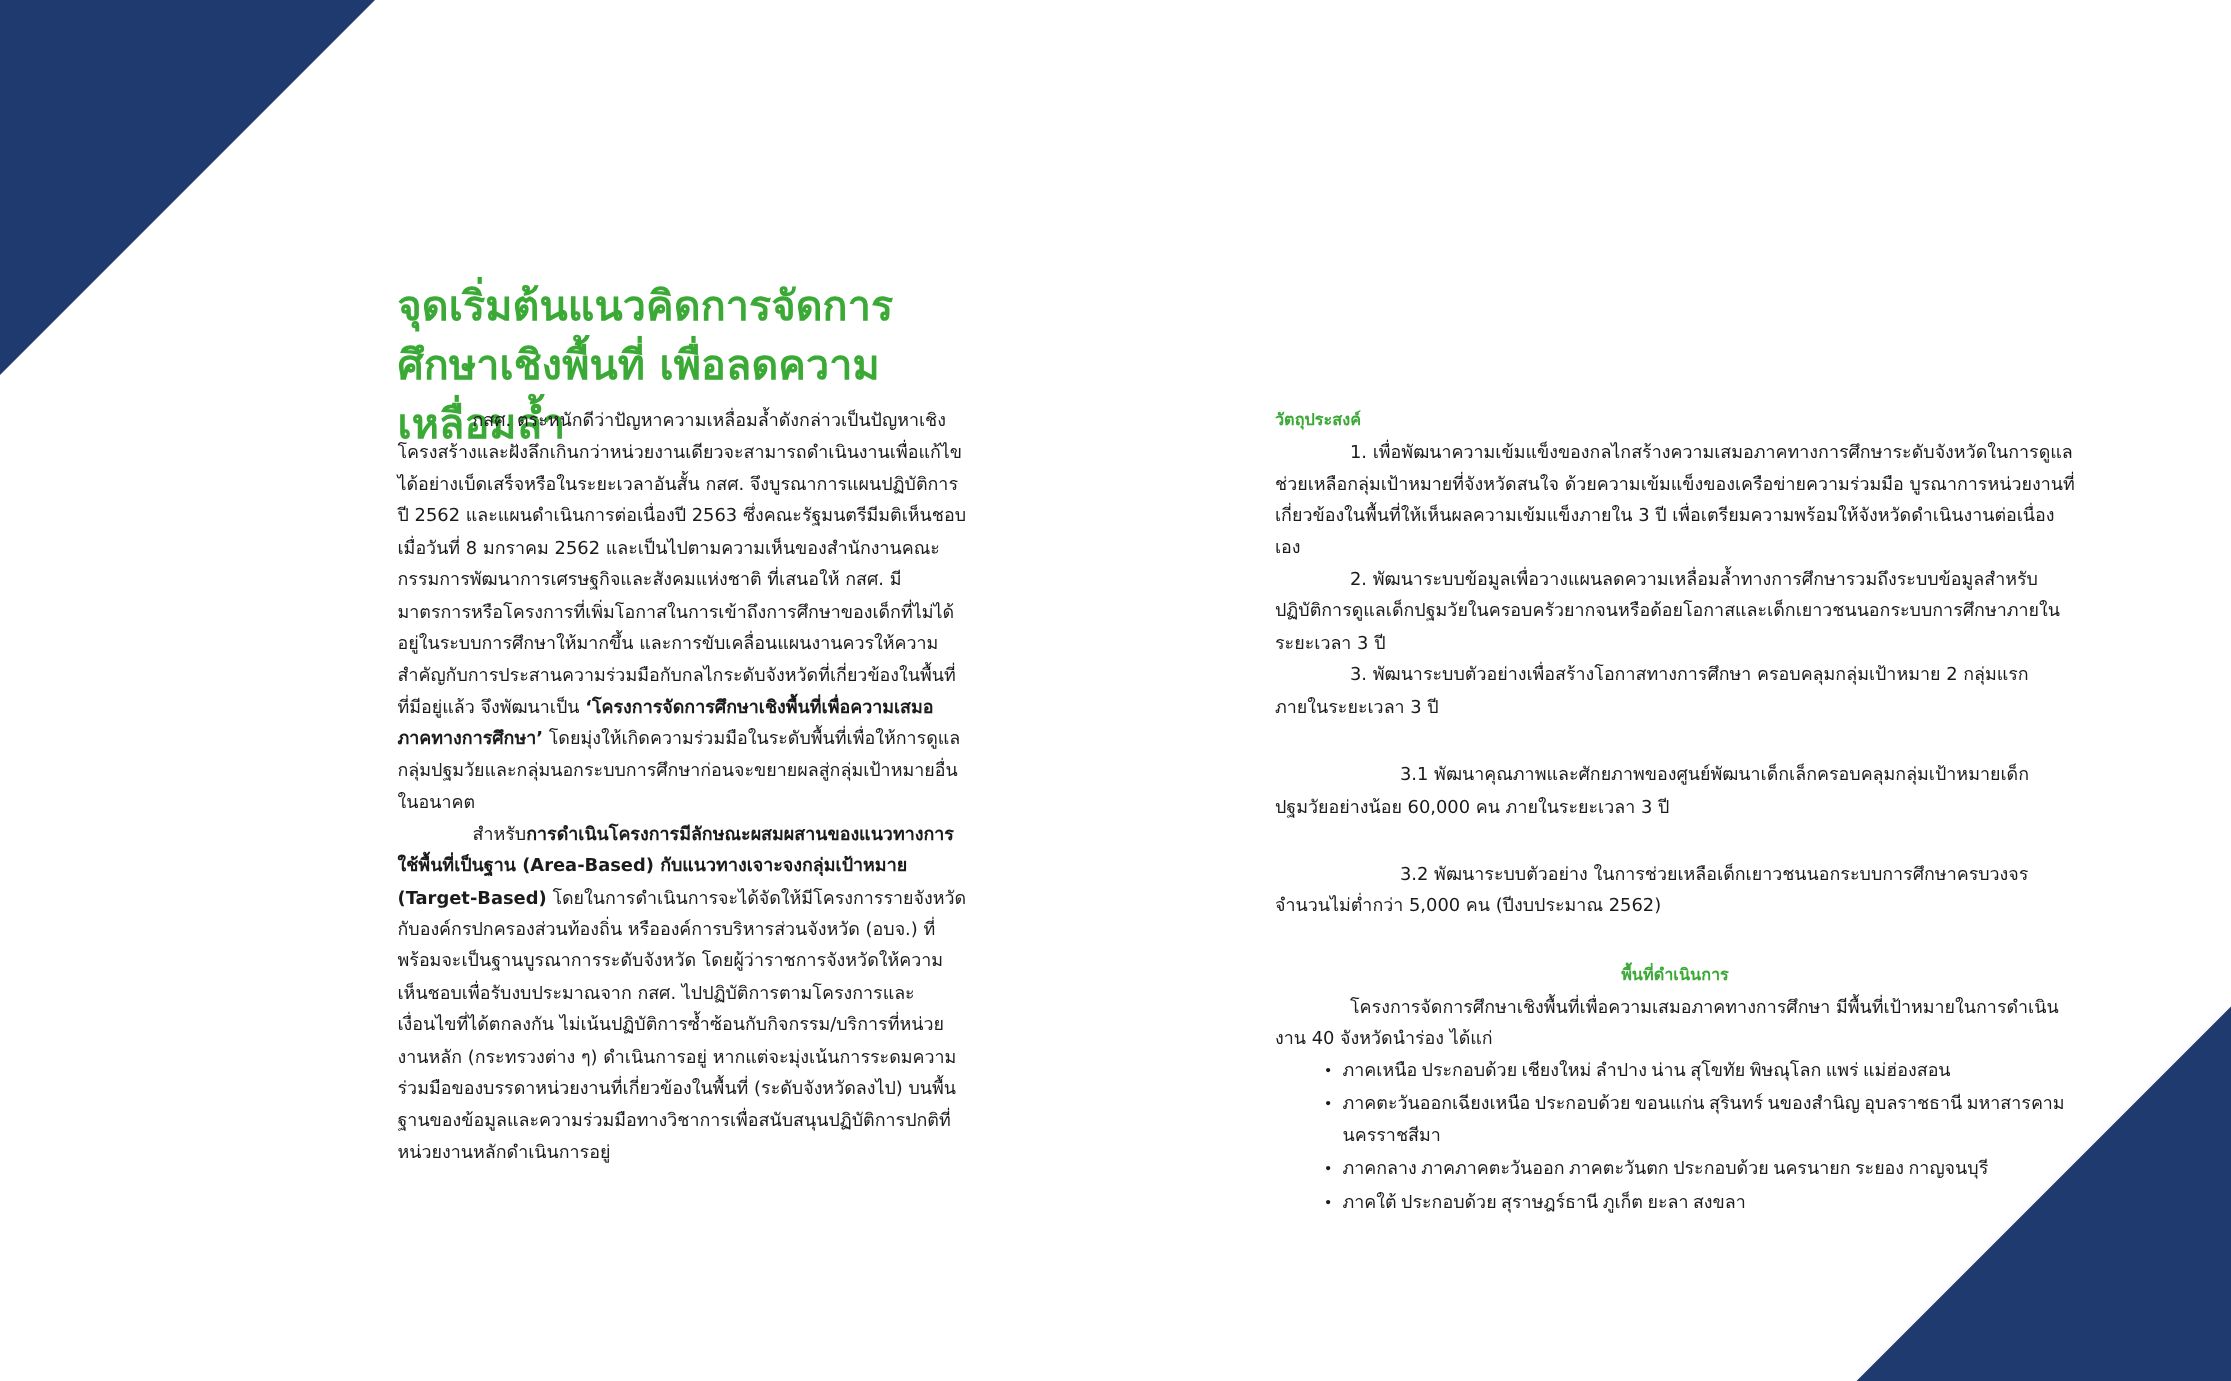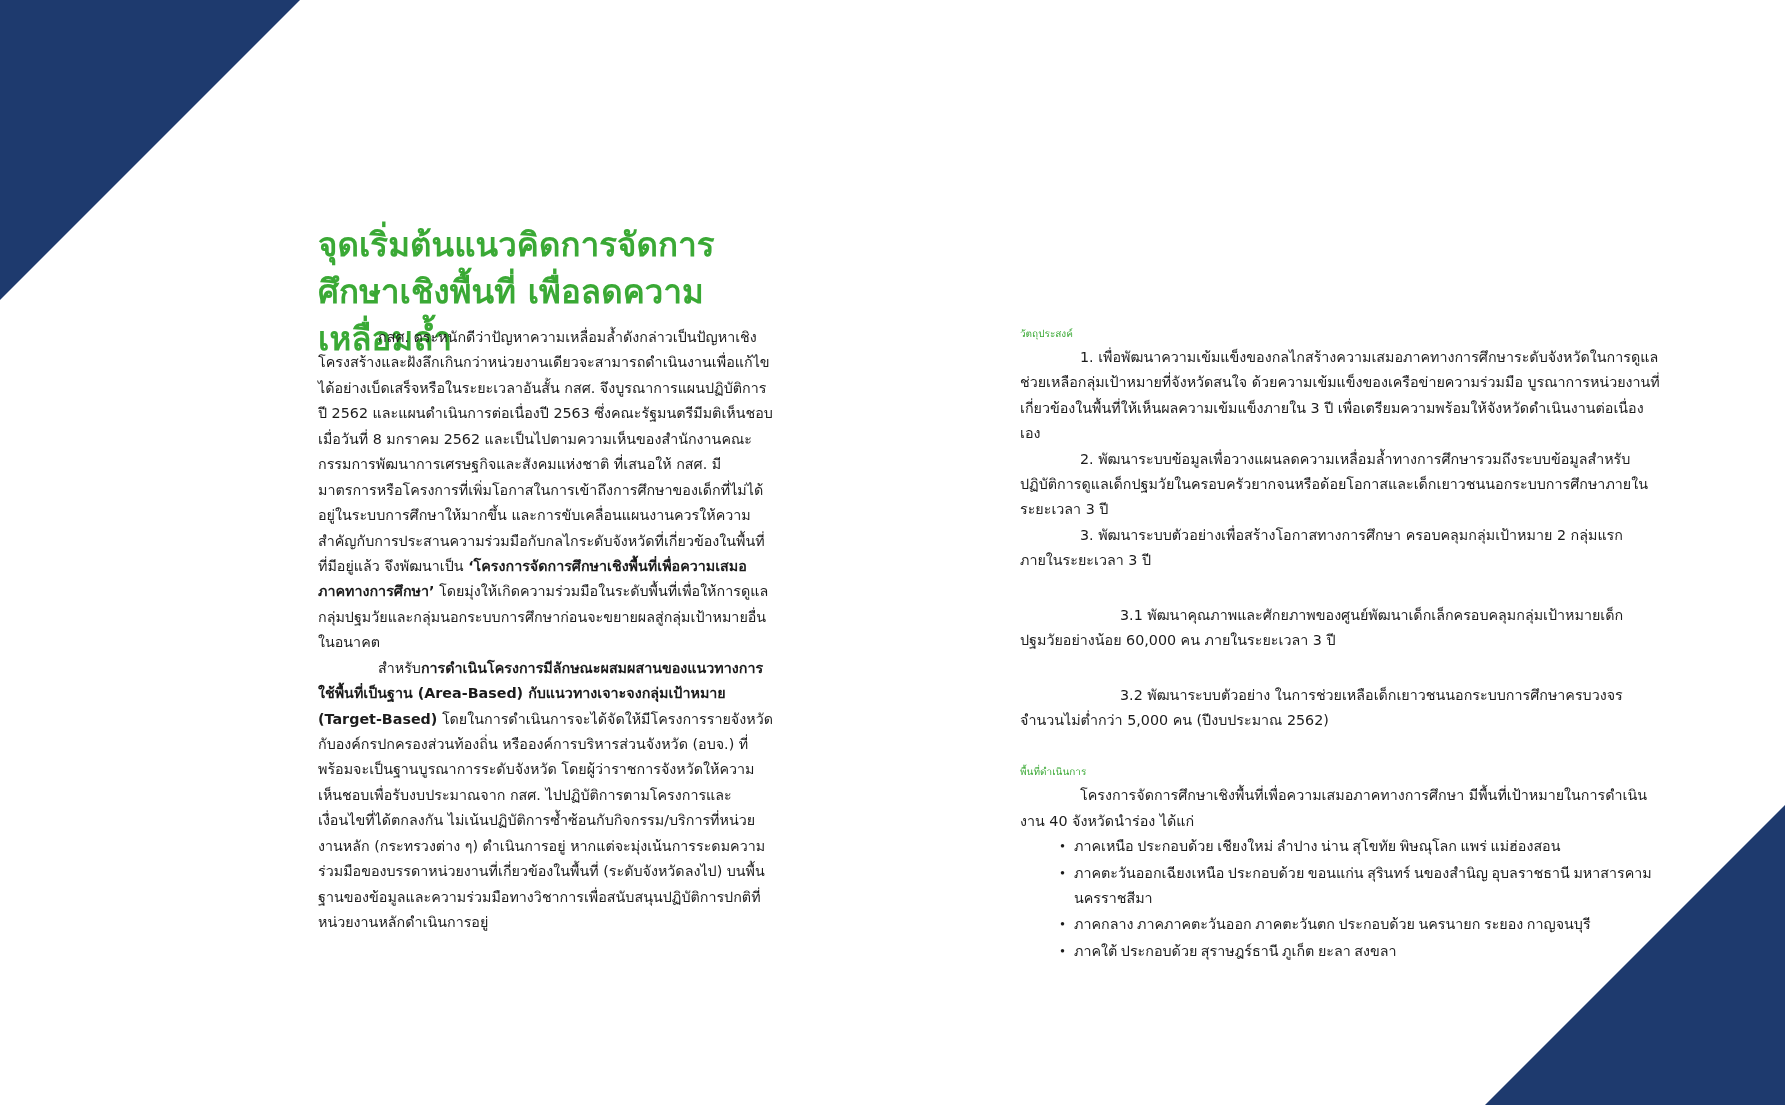--- a/index.html
+++ b/index.html
@@ -73,26 +73,27 @@
   .p {
     margin: 0;
     text-indent: 60px;
   }
   .p.indent-sub { text-indent: 100px; margin-top: 29px; }
 
   .bold { font-weight: bold; }
 
   .sec-head {
     color: #3aa935;
-    font-weight: normal;
-    font-size: 10px;
+    font-weight: bold;
+    font-size: 13px;
     margin: 0 0 2px 0;
   }
   .sec-head.second {
     margin-top: 30px;
+    text-align: center;
   }
 
   .bullets {
     list-style: none;
     margin: 0;
     padding: 0 0 0 40px;
     font-family: Liberation Serif, serif;
   }
   .bullets li {
     position: relative;

